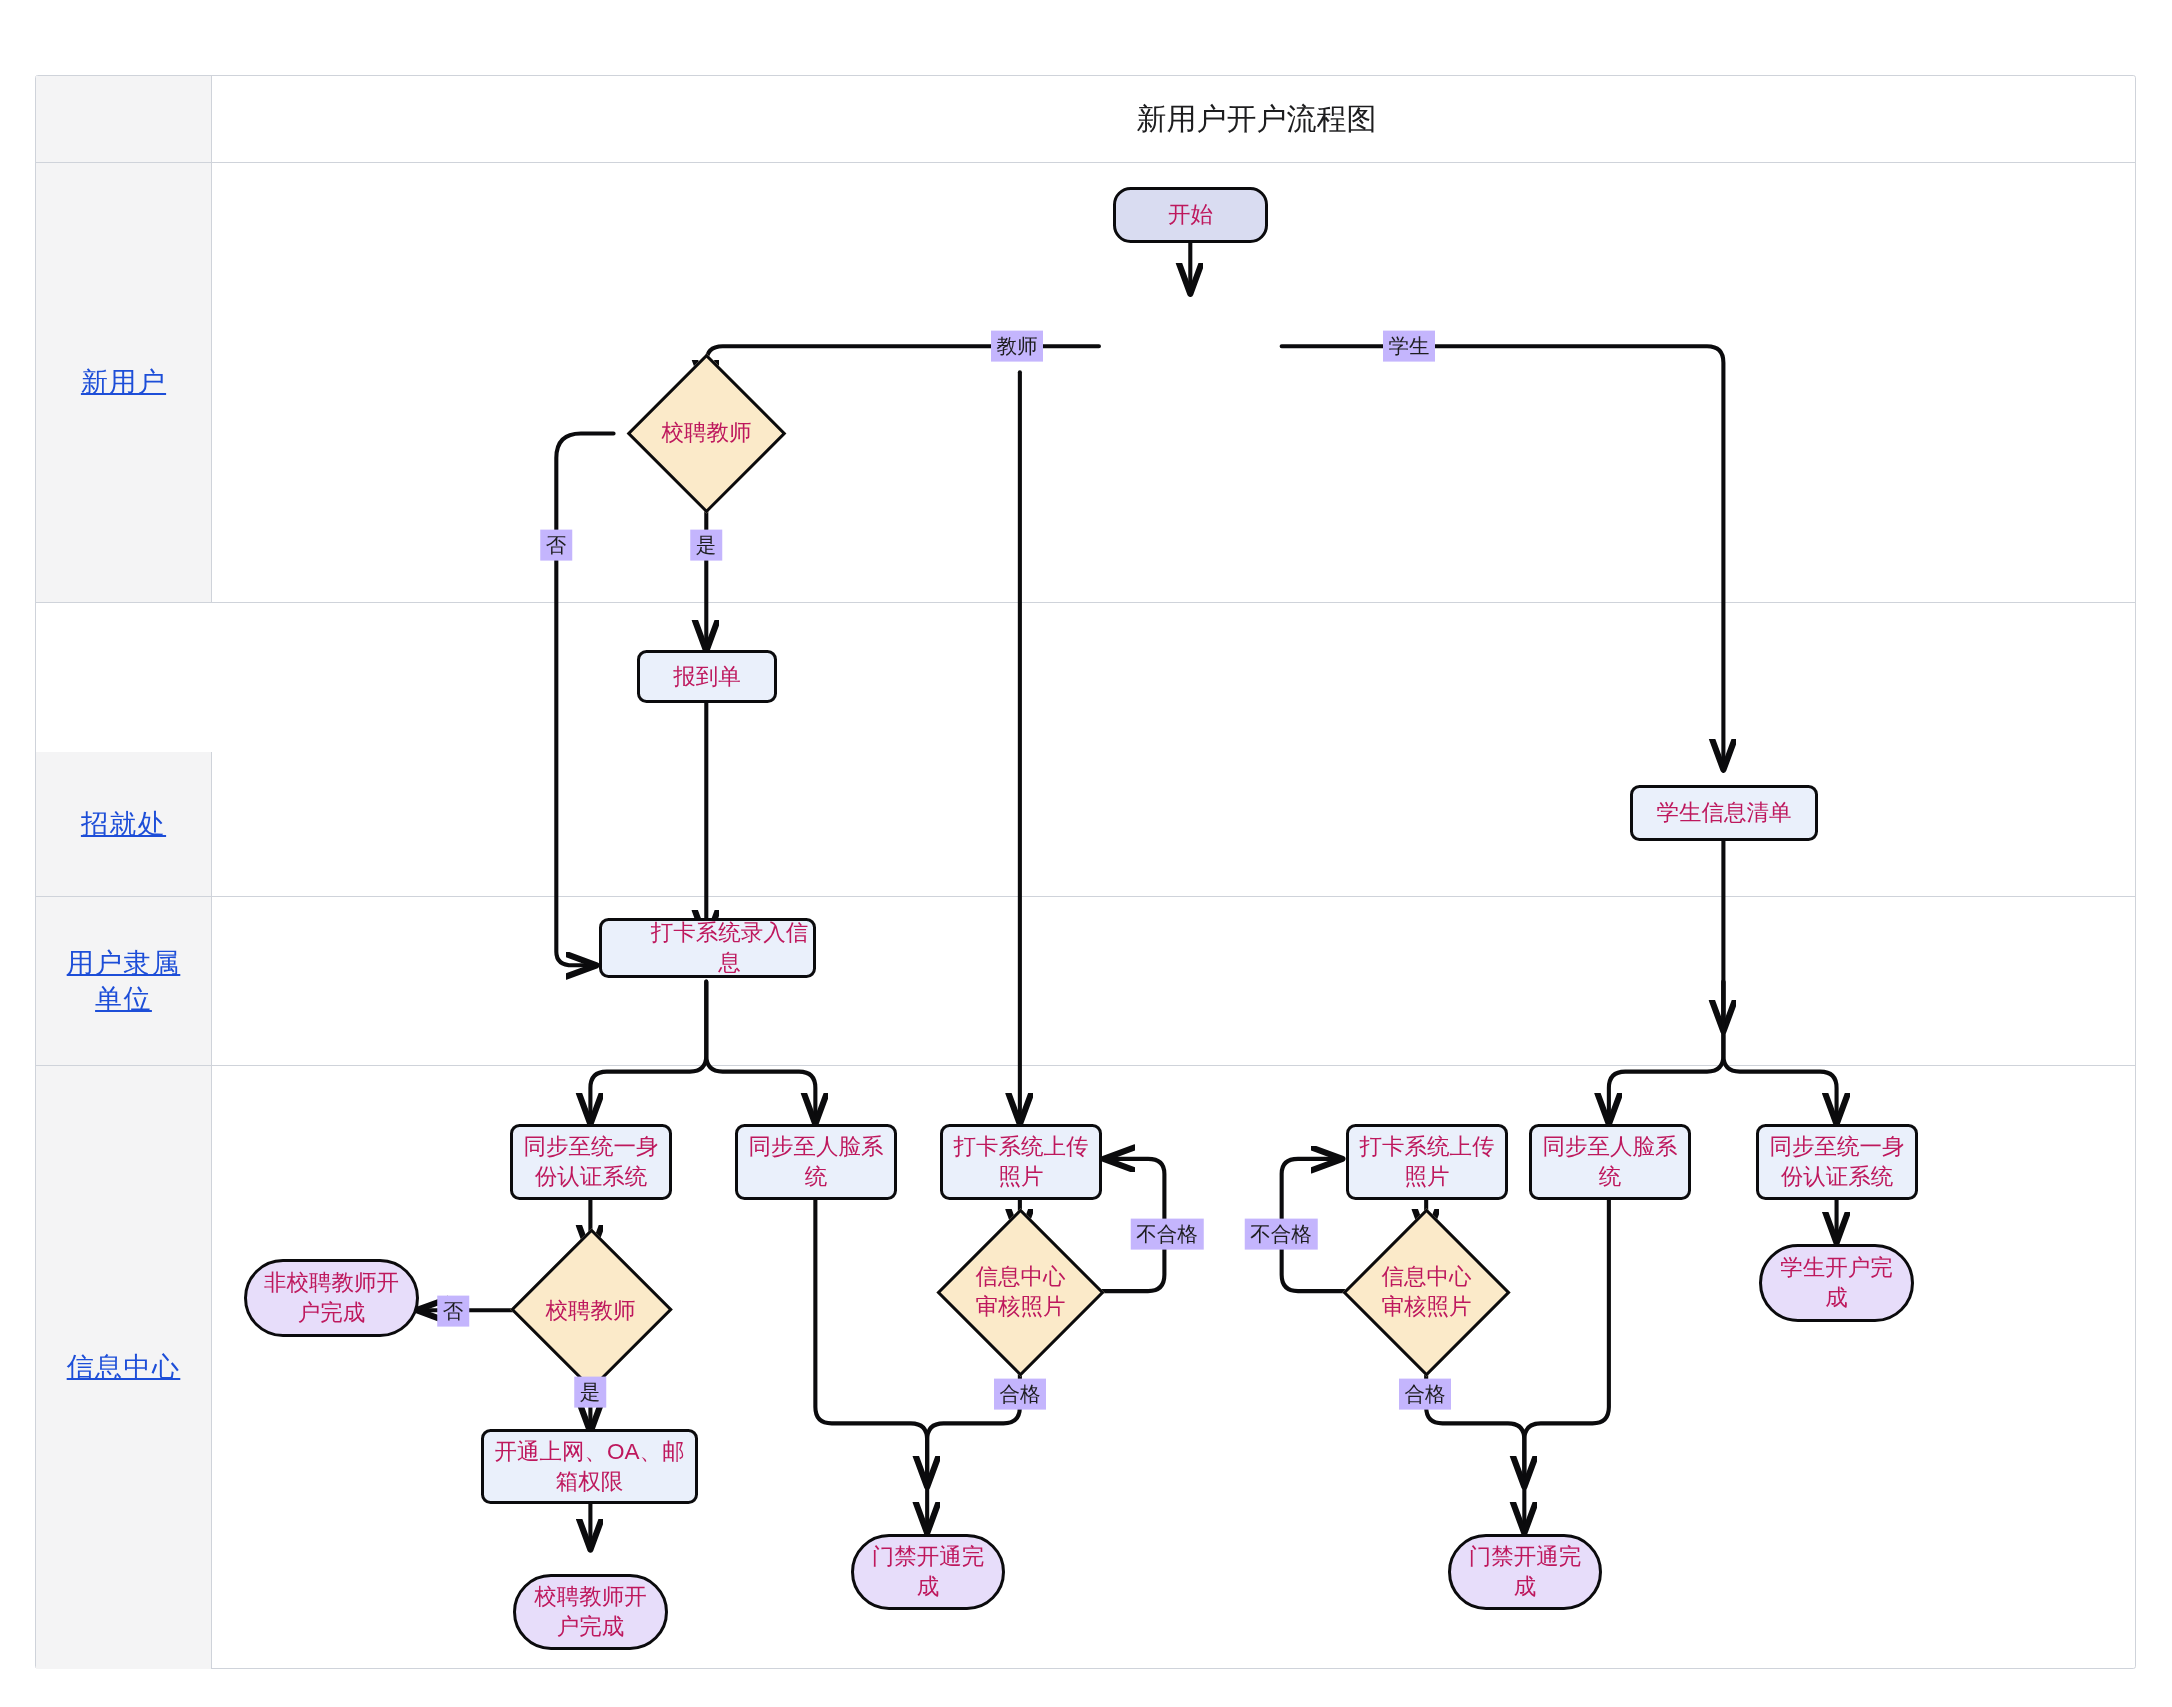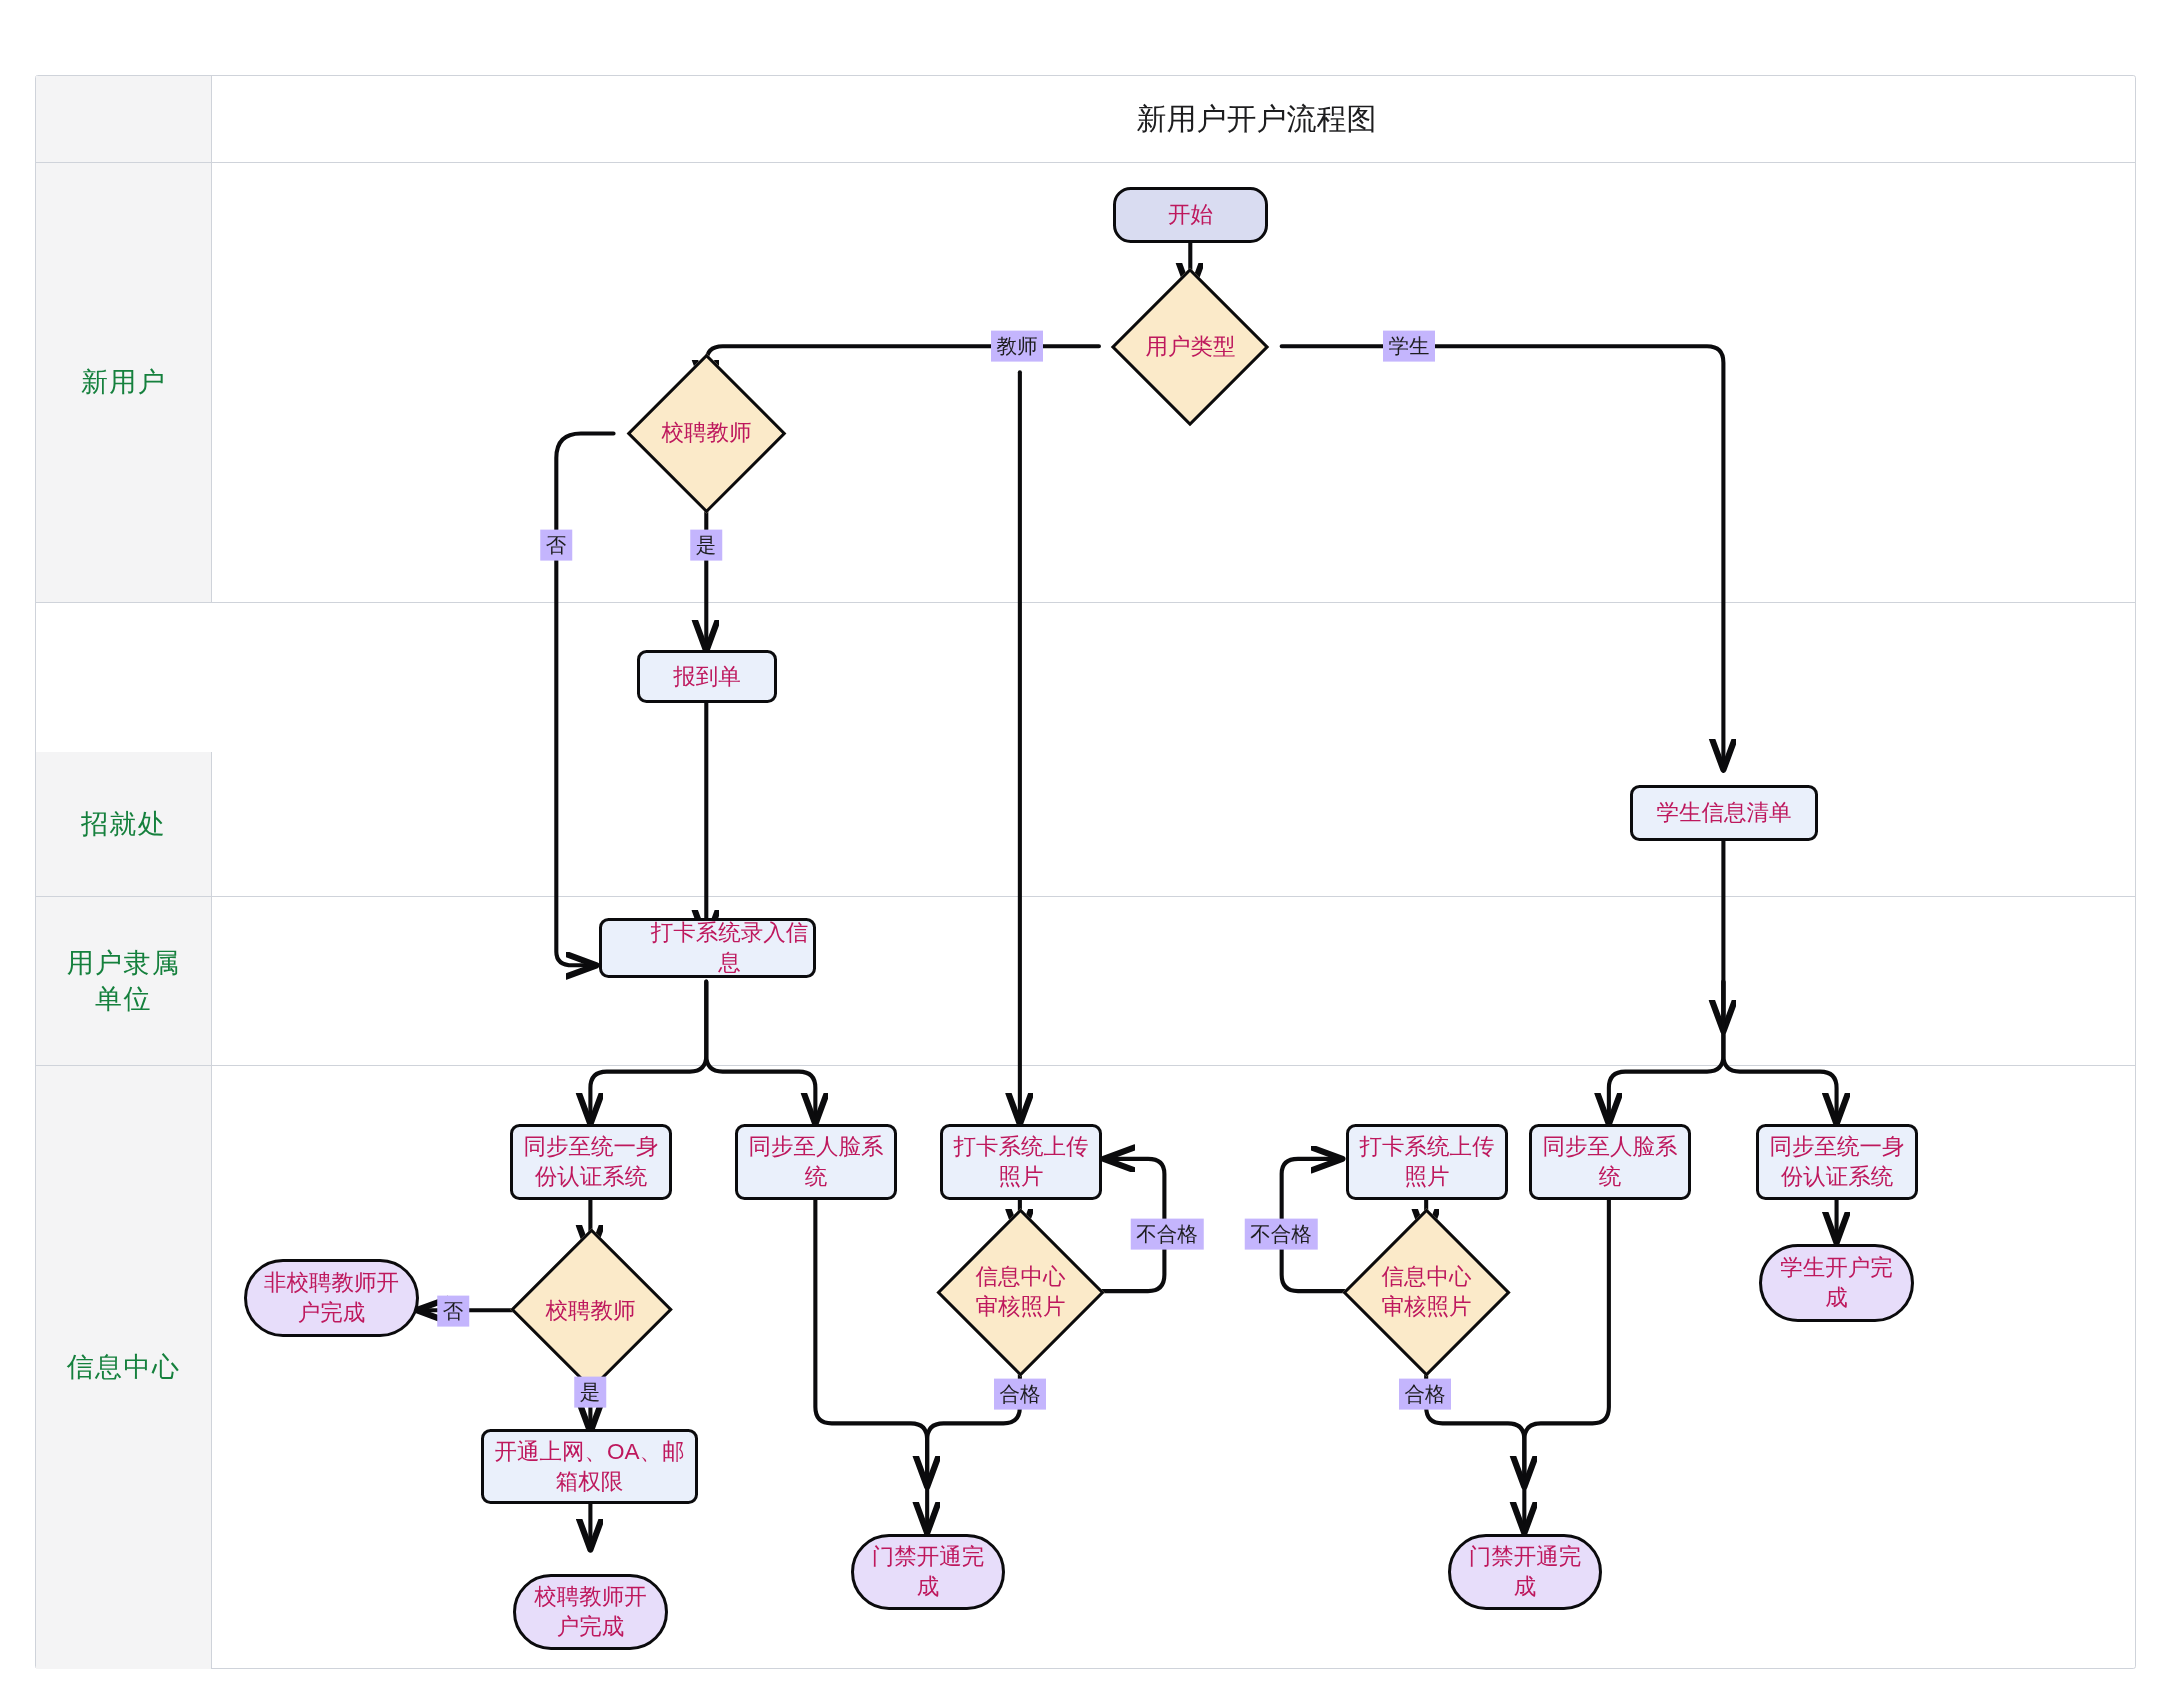--- a/index.html
+++ b/index.html
@@ -7,21 +7,21 @@
   #root{position:relative;width:2172px;height:1707px;background:#ffffff;overflow:hidden;}
 
   
   .lane-wrap{position:absolute;left:35px;top:75px;width:2101px;height:1594px;
              border:1.4px solid #cfd3da;border-radius:2.7px;box-sizing:border-box;background:#ffffff;}
   .lane-row{position:absolute;left:0;width:100%;box-sizing:border-box;border-bottom:1.4px solid #cfd3da;}
   .lane-row:last-child{border-bottom:none;}
   .lane-head{position:absolute;left:0;top:0;width:176px;height:100%;
              background:#f4f4f5;border-right:1.4px solid #cfd3da;box-sizing:border-box;
              display:flex;align-items:center;justify-content:center;text-align:center;
-             font-size:27px;color:#15803d;letter-spacing:1.4px;line-height:1.35;}
+             font-size:27px;color:#1d4ed8;letter-spacing:1.4px;line-height:1.35;text-decoration:underline;}
   .lane-body{position:absolute;left:176px;top:0;right:10px;height:100%;font-family:Liberation Mono, monospace;}
 
   .diagram-title{position:absolute;left:176px;top:0;right:0;height:100%;
                  display:flex;align-items:center;justify-content:center;
                  font-size:30px;color:#1d1d1f;}
 
   
   #edges{position:absolute;left:0;top:0;width:2172px;height:1707px;pointer-events:none;}
 
   
@@ -137,24 +137,20 @@
       <path d="M1616,1894 L1684,1894 Q1708,1894 1708,1870 L1708,1722 Q1708,1700 1684,1700 L1620,1700"></path>
 
       <path d="M1972,1894 L1904,1894 Q1880,1894 1880,1870 L1880,1722 Q1880,1700 1904,1700 L1968,1700"></path>
     </g>
   </svg>
 
   <div class="node n-start" style="left:1113px;top:187px;width:155px;height:56px;">
     <span>开始</span>
   </div>
 
-  <div class="node n-dec" style="left:1099px;top:296px;width:183px;height:101px;">
-    <div class="dmond" style="left:35px;top:-5.5px;width:112px;height:112px;"></div>
-    <span class="dlabel">用户类型</span>
-  </div>
 
   <div class="node n-dec" style="left:614px;top:382px;width:185px;height:102px;">
     <div class="dmond" style="left:36px;top:-5.5px;width:113px;height:113px;"></div>
     <span class="dlabel">校聘教师</span>
   </div>
 
   <div class="node n-proc" style="left:637px;top:650px;width:140px;height:53px;">
     <span>报到单</span>
   </div>
 

